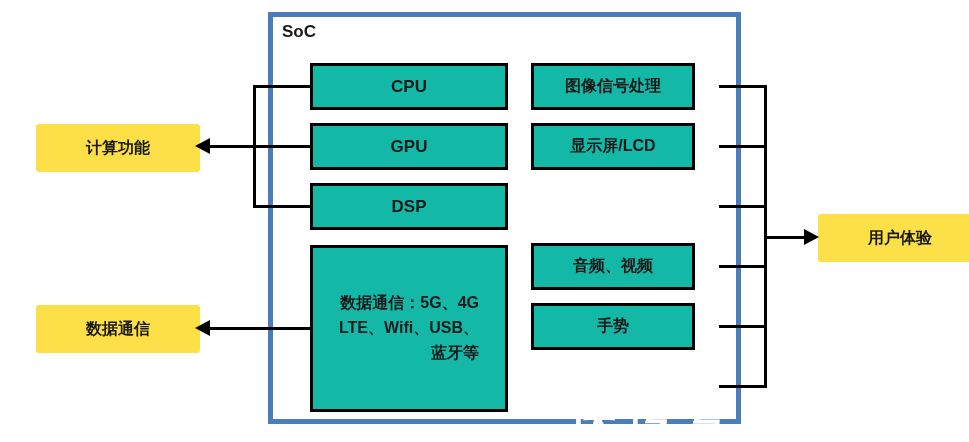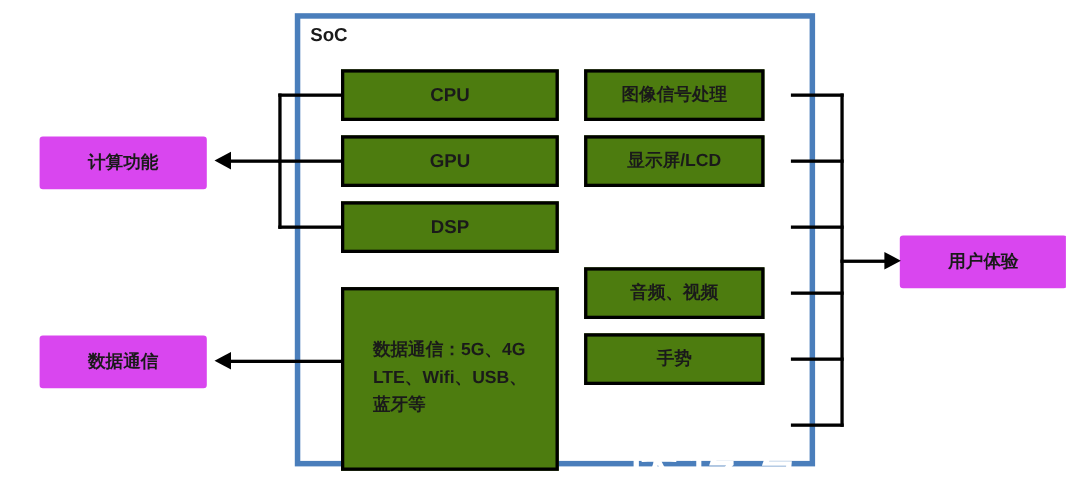--- a/index.html
+++ b/index.html
@@ -25,42 +25,42 @@
   .soc-title {
     position: absolute;
     left: 264px; top: 22px;
     font-size: 17px;
     font-weight: bold;
     color: #1a1a1a;
   }
   .node {
     position: absolute;
     border: 3px solid #000000;
-    background: #4d7c0f;
+    background: #14b8a6;
     display: flex;
     align-items: center;
     justify-content: center;
     font-weight: bold;
     font-size: 16px;
     color: #1a1a1a;
-    text-align: left;
+    text-align: right;
     z-index: 2;
   }
   .node.small-left  { left: 292px; width: 198px; height: 47px; font-size: 17px; }
   .node.right-col   { left: 513px; width: 164px; height: 47px; }
   .node.big {
-    left: 292px; top: 261px;
+    left: 292px; top: 245px;
     width: 198px; height: 167px;
     line-height: 1.55;
     white-space: pre-line;
   }
   .ext-label {
     position: absolute;
-    width: 152px; height: 48px;
-    background: #d946ef;
+    width: 164px; height: 48px;
+    background: #fde047;
     border-radius: 3px;
     display: flex;
     align-items: center;
     justify-content: center;
     font-weight: bold;
     font-size: 16px;
     color: #1a1a1a;
     z-index: 2;
   }
   .line {

